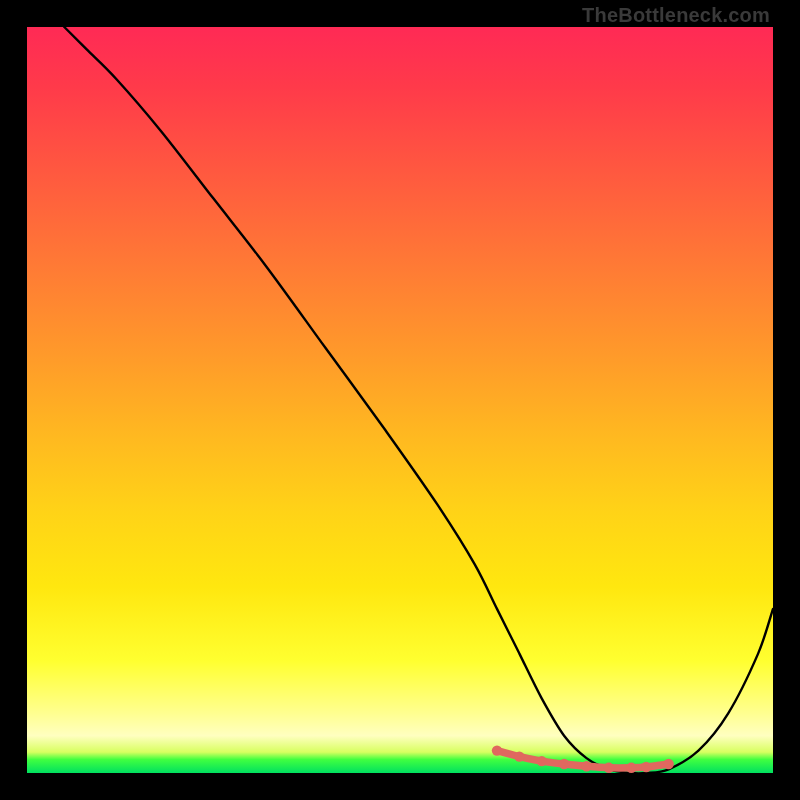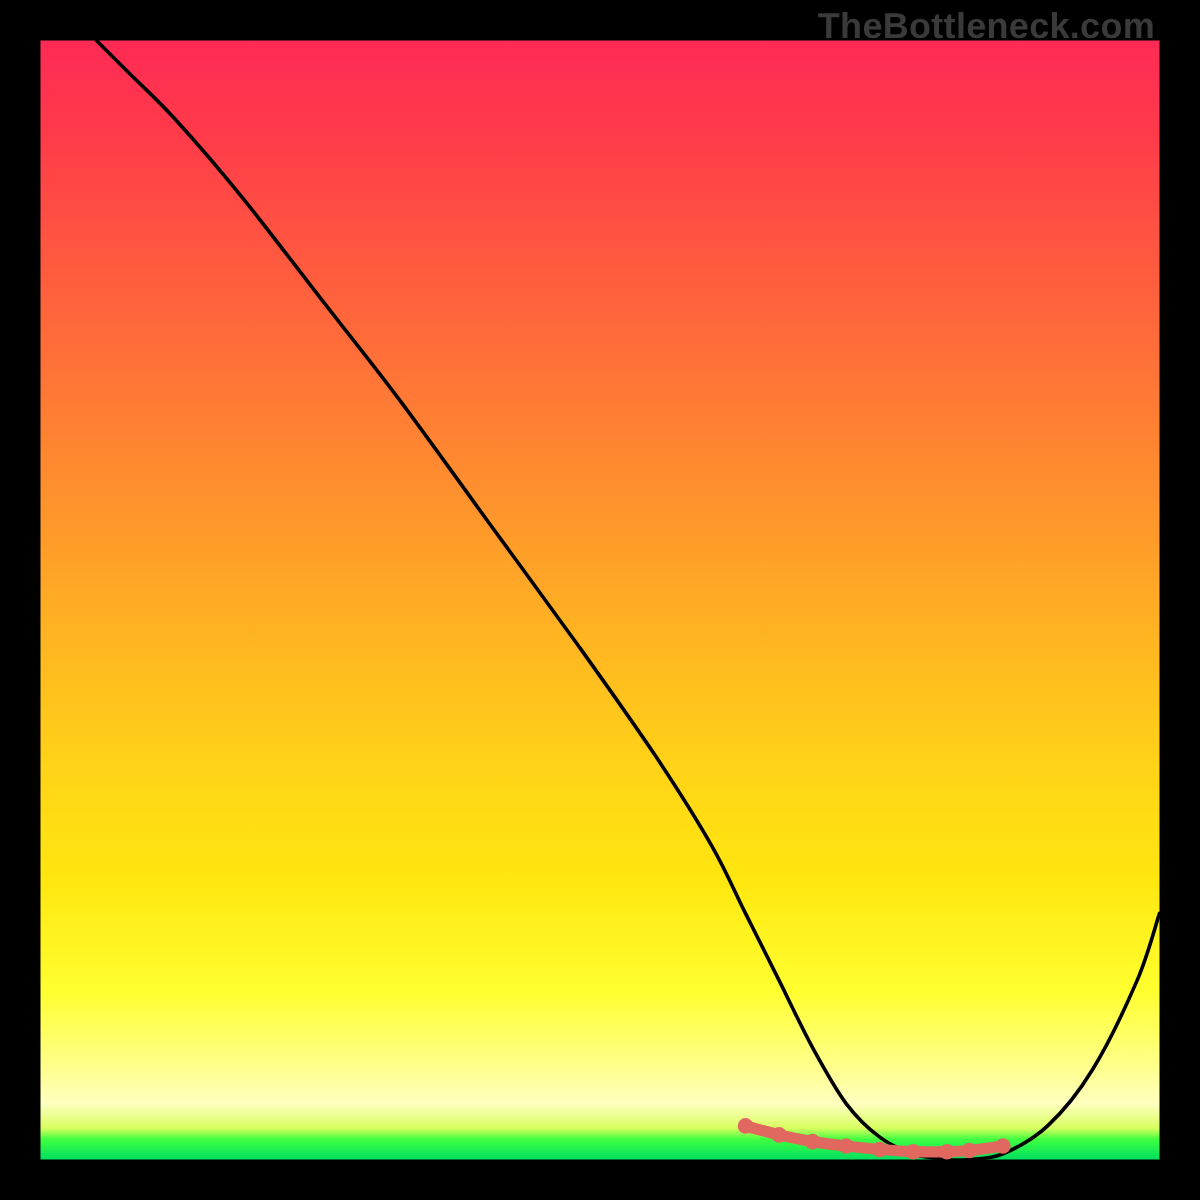--- a/index.html
+++ b/index.html
@@ -32,21 +32,21 @@
       #d8ff60 97.2%,
       #40ff40 98.2%,
       #00e060 100%
     );
   }
   .attribution {
     position: absolute;
     top: 4px;
     right: 30px;
     font-family: Arial, Helvetica, sans-serif;
-    font-size: 24px;
+    font-size: 20px;
     font-weight: bold;
     color: #3a3a3a;
     letter-spacing: 0.2px;
   }
   svg.curve {
     position: absolute;
     left: 0;
     top: 0;
     width: 746px;
     height: 746px;

